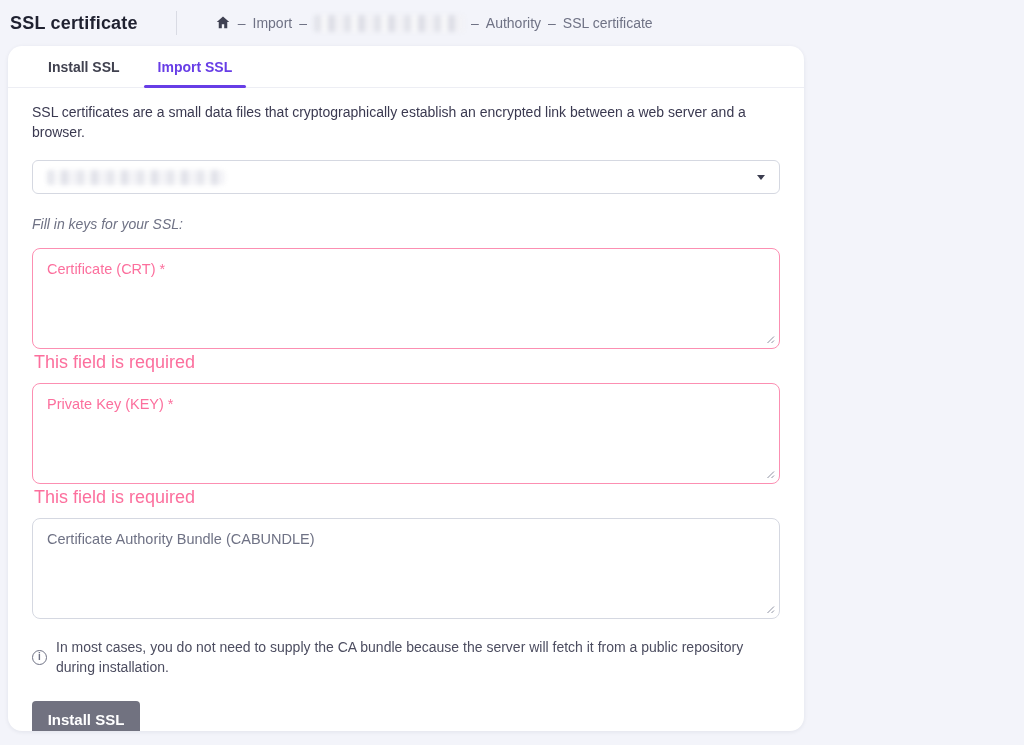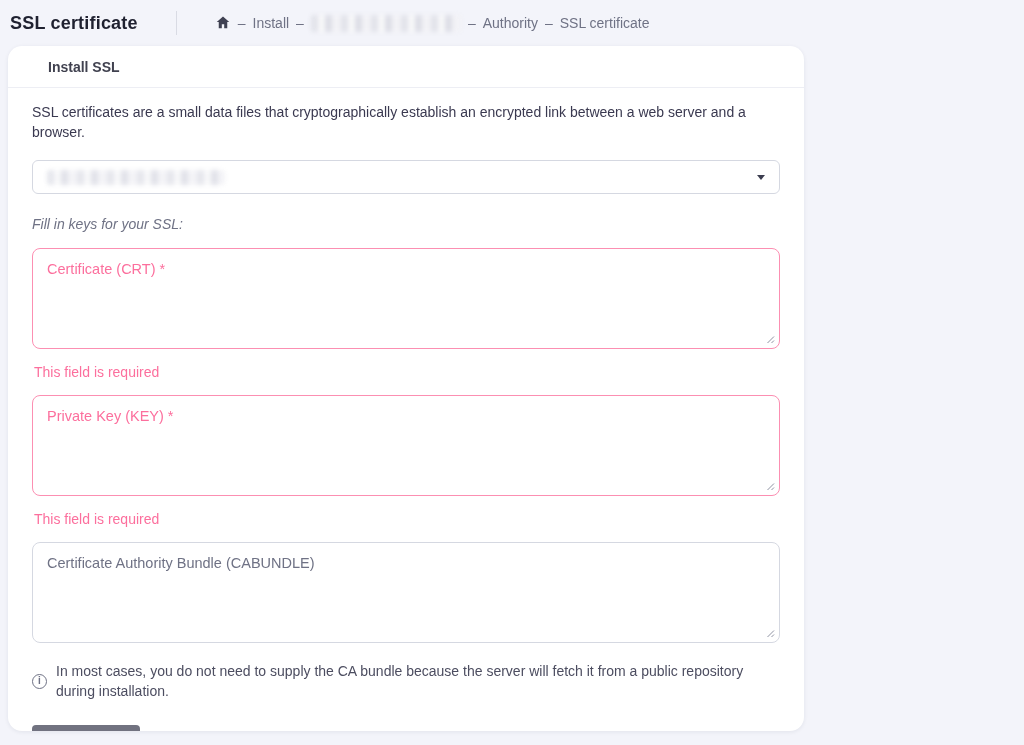--- a/index.html
+++ b/index.html
@@ -89,21 +89,21 @@
   textarea {
     display: block; width: 100%; height: 101px;
     border: 1px solid #d5d8e1; border-radius: 8px;
     padding: 12px 14px; font-family: "Liberation Sans", sans-serif;
     font-size: 14.5px; color: #3a3950; resize: none; outline: none; background: #fff;
   }
   textarea::placeholder { color: #6f7285; opacity: 1; }
   .field.error textarea { border-color: #fc8fb2; }
   .field.error textarea::placeholder { color: #fc6f9d; }
   .grip { position: absolute; right: 5px; bottom: 5px; pointer-events: none; }
-  .err-msg { margin: 15px 0 0 2px; height: 15px; font-size: 14px; color: #fc6f9d; }
+  .err-msg { margin: 3px 0 0 2px; height: 15px; font-size: 18px; color: #fc6f9d; }
 
   .info-row {
     margin-top: 18px; display: flex; align-items: center; gap: 9px;
     font-size: 14px; color: #4c4d60; line-height: 20px;
   }
   .info-icon {
     flex: 0 0 auto; width: 15px; height: 15px; border-radius: 50%;
     border: 1px solid #6f7285; color: #6f7285;
     display: inline-flex; align-items: center; justify-content: center;
     font-size: 10px; font-weight: 700; font-style: normal;
@@ -123,35 +123,39 @@
 <div class="header">
   <span class="page-title">SSL certificate</span>
   <span class="vdivider"></span>
   <nav class="breadcrumb">
     <span class="home-icon">
       <svg width="16" height="15" viewBox="0 0 24 24" fill="#3f4152">
           <path d="M12 2.5l10 8.6h-3.2V21h-4.9v-6.2h-3.8V21H5.2v-9.9H2z"></path>
         </svg>
     </span>
     <span class="bc-sep">–</span>
-    <span>Install</span>
+    <span>Import</span>
     <span class="bc-sep">–</span>
     <span class="redacted redacted-bc"></span>
     <span class="bc-sep">–</span>
     <span>Authority</span>
     <span class="bc-sep">–</span>
     <span>SSL certificate</span>
   </nav>
 </div>
 
 <div class="card">
 
   <div class="tabbar">
     <div class="tab">
       <span>Install SSL</span>
+    </div>
+    <div class="tab active">
+      <span>Import SSL</span>
+      <span class="underline"></span>
     </div>
   </div>
 
   <div class="content">
 
     <p class="desc">SSL certificates are a small data files that cryptographically establish an encrypted link between a web server and a browser.</p>
 
     <div class="select">
       <span class="redacted redacted-select"></span>
       <span class="caret"></span>

